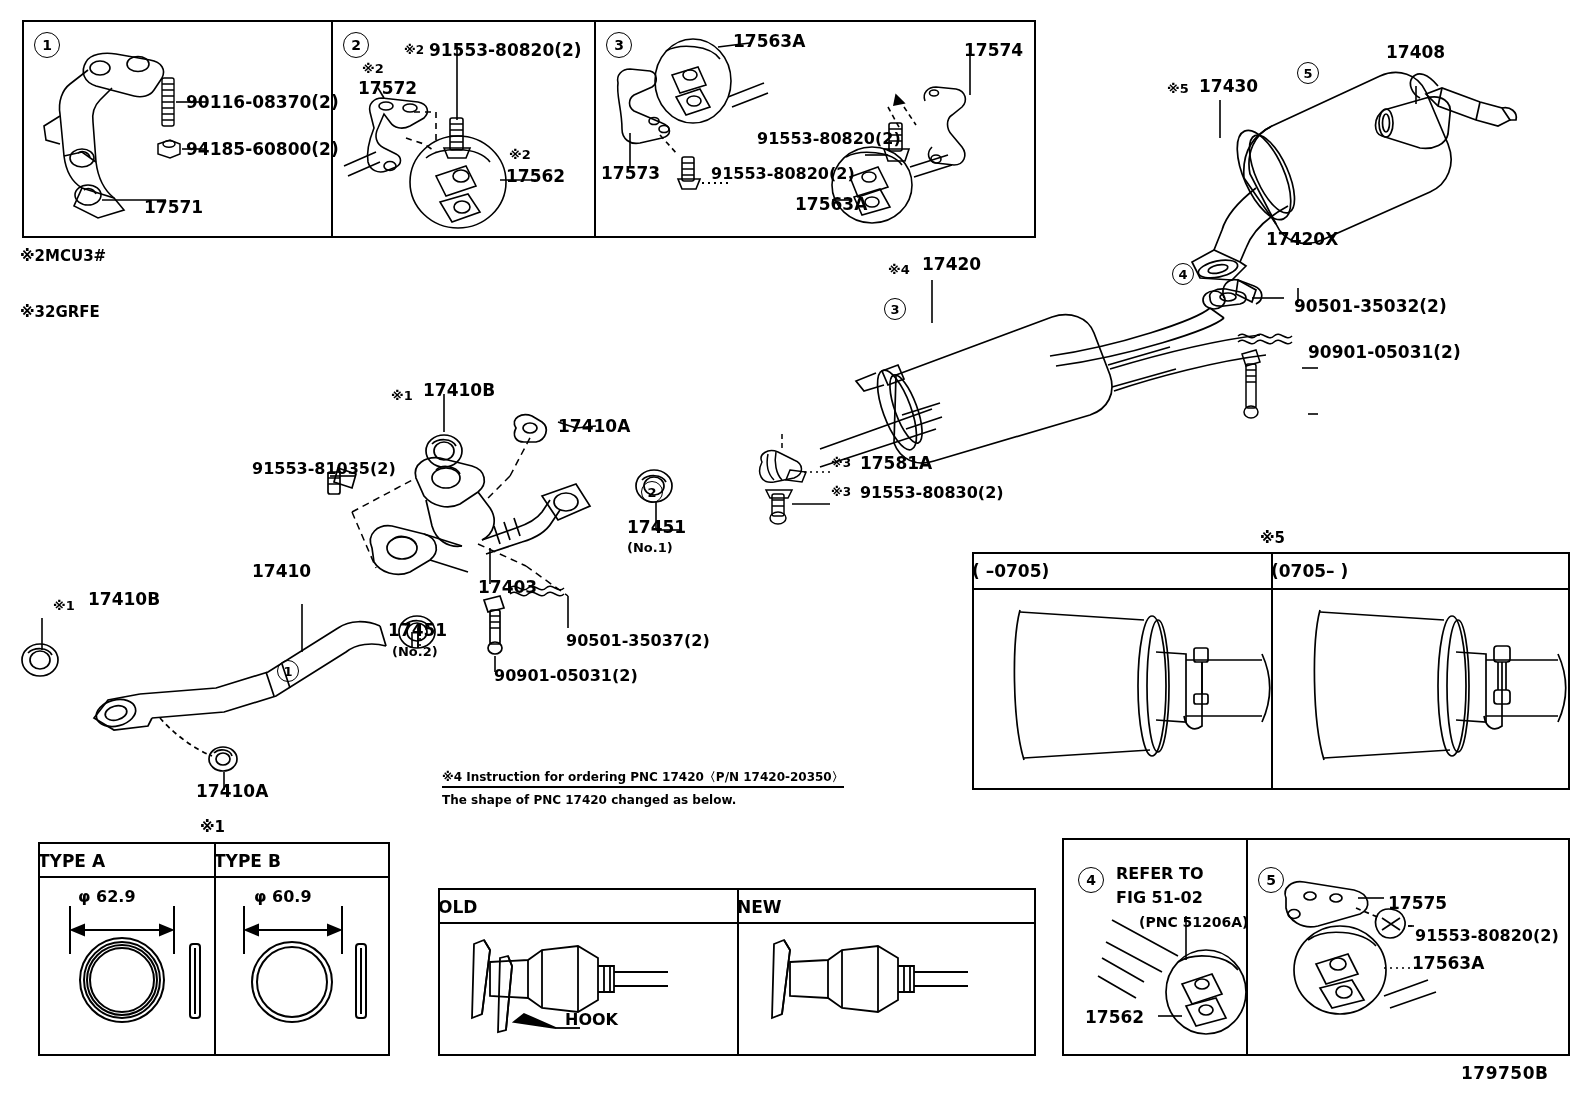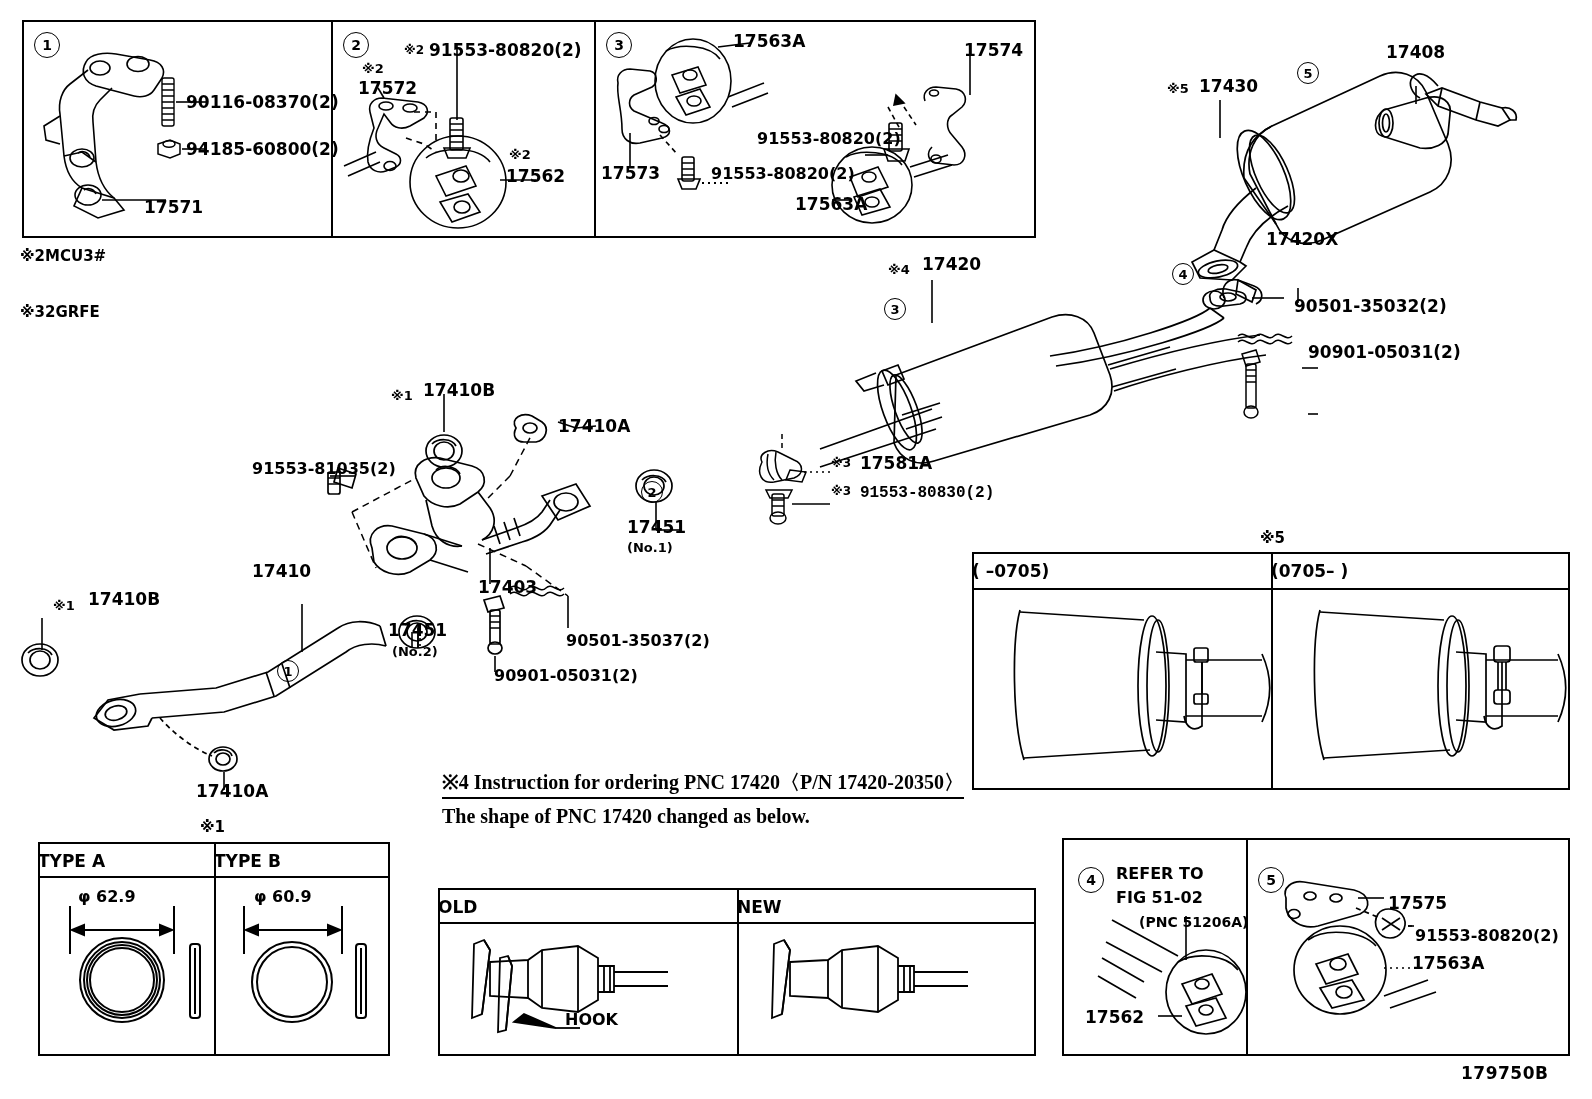--- a/index.html
+++ b/index.html
@@ -12,21 +12,21 @@
   .panel{position:absolute;border:2px solid #000;box-sizing:border-box;}
   .vdiv{position:absolute;background:#000;width:2px;}
   .hdiv{position:absolute;background:#000;height:2px;}
   .cnum{position:absolute;border:1.6px solid #000;border-radius:50%;
         display:flex;align-items:center;justify-content:center;
         font-size:14px;font-weight:bold;box-sizing:border-box;background:#fff;}
   .cnum.sm{width:22px;height:22px;font-size:13px;}
   .cnum.md{width:26px;height:26px;font-size:14px;}
   svg{position:absolute;top:0;left:0;overflow:visible;}
   .mark{font-size:12px;font-weight:bold;vertical-align:2px;}
-  .instr{position:absolute;font-size:20px;font-weight:bold;line-height:1.35;font-family:Liberation Serif, serif;}
+  .instr{position:absolute;font-size:12px;font-weight:bold;line-height:1.35;}
   .uline{border-bottom:2px solid #000;display:inline-block;padding-bottom:1px;}
   .tbl-hd{position:absolute;font-weight:bold;}
   .figcode{position:absolute;font-size:17px;font-weight:bold;letter-spacing:.5px;}
 </style>
 </head>
 <body>
 
 <div class="panel" style="left:22px;top:20px;width:1014px;height:218px;"></div>
 <div class="vdiv" style="left:331px;top:20px;height:218px;"></div>
 <div class="vdiv" style="left:594px;top:20px;height:218px;"></div>
@@ -307,21 +307,21 @@
   <line x1="40" y1="56" x2="78" y2="56" stroke="#000" stroke-width="1.6"></line>
   <line x1="30" y1="0" x2="30" y2="-16" stroke="#000" stroke-width="1.5" stroke-dasharray="5 4"></line>
 </svg>
 
 <div class="lbl s14" style="left:831px;top:455px;">
   <span class="mark">※3</span>
   <span class="s17" style="margin-left:4px;">17581A</span>
 </div>
 <div class="lbl s14" style="left:831px;top:485px;">
   <span class="mark">※3</span>
-  <span class="s16" style="margin-left:4px;font-family:Liberation Mono, monospace;">91553-80830(2)</span>
+  <span class="s16" style="margin-left:4px;">91553-80830(2)</span>
 </div>
 
 <div class="lbl s13" style="left:391px;top:389px;">※1</div>
 <div class="lbl s18" style="left:423px;top:382px;">17410B</div>
 <div class="lbl s18" style="left:558px;top:418px;">17410A</div>
 <div class="lbl s16" style="left:252px;top:461px;">91553-81035(2)</div>
 <div class="lbl s17" style="left:627px;top:519px;">17451</div>
 <div class="lbl s13" style="left:627px;top:541px;">(No.1)</div>
 <div class="cnum sm" style="left:641px;top:481px;">2</div>
 <div class="lbl s17" style="left:478px;top:579px;">17403</div>

